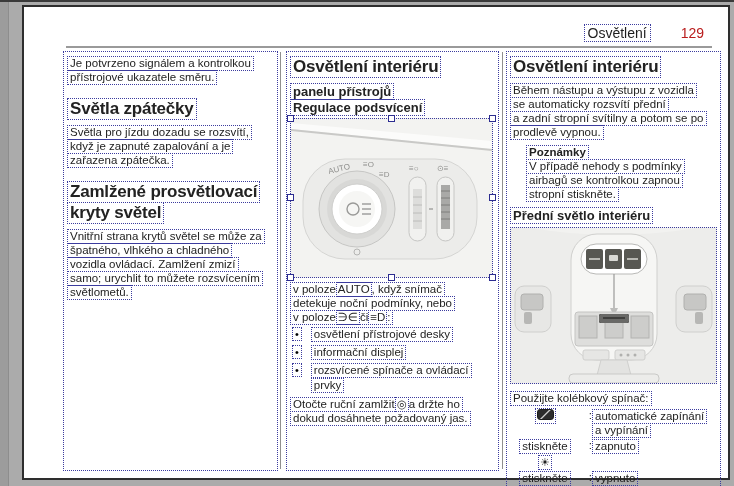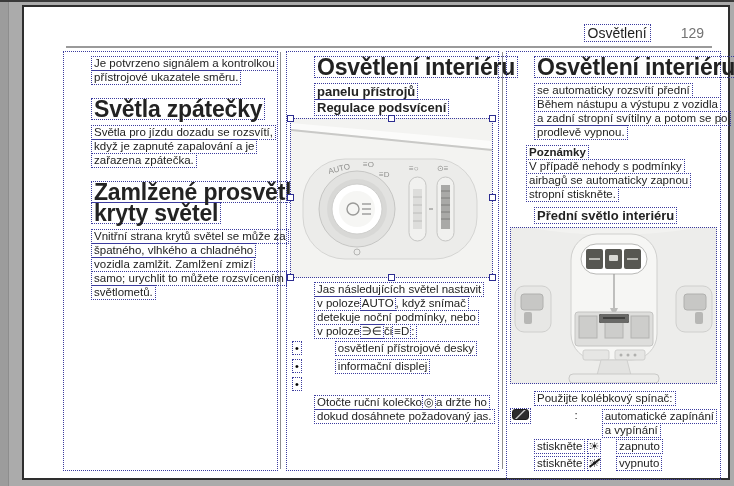--- a/index.html
+++ b/index.html
@@ -4,36 +4,36 @@
 <style>
   * { box-sizing: border-box; margin: 0; padding: 0; }
   body { font-family: "Liberation Sans", sans-serif; background: #ababab; }
   .canvas { position: relative; width: 734px; height: 486px; background: #ababab; overflow: hidden; border-top: 2px solid #3a3a3a; text-align: right; }
   .edge-strip { position: absolute; left: 0; top: 0; width: 9px; height: 486px; background: #9c9c9c; border-right: 1px solid #8d8d8d; }
   .page { position: absolute; left: 22px; top: 3px; width: 708px; height: 475px; background: #ffffff; border: 2px solid #2e2e2e; }
 
   
   .hdr { position: absolute; top: 17px; right: 24px; display: flex; align-items: baseline; gap: 30px; }
   .hdr-title { font-size: 14px; color: #1e1e1e; border: 1px dotted #3b3b9e; padding: 0 3px; }
-  .hdr-num { font-size: 14px; color: #737373; }
+  .hdr-num { font-size: 14px; color: #b91c1c; }
   .hdr-rule { position: absolute; top: 39px; left: 42px; width: 646px; height: 2px; background: #9a9a9a; }
 
   
   .column { position: absolute; top: 44px; min-height: 420px; border: 1px dotted #3b3b9e; padding: 4px 3px 6px 3px; }
   .col-1 { left: 39px;  width: 215px; }
   .col-2 { left: 262px; width: 213px; }
   .col-3 { left: 482px; width: 215px; }
   .vsep { position: absolute; top: 45px; width: 1px; height: 417px; background: #8f8f8f; }
   .vsep-1 { left: 256px; } .vsep-2 { left: 478px; }
 
   
-  .line, .tok { border: 1px dotted #3b3b9e; margin-left: 24px; }
+  .line, .tok { border: 1px dotted #3b3b9e; }
   .line { display: table; padding: 0 2px; margin-bottom: -1px; font-size: 11.5px; line-height: 13px; color: #222; white-space: nowrap; }
   .tok { display: inline-block; padding: 0 1px; margin: -1px 0; }
-  .h1 { font-size: 23px; line-height: 20px; font-weight: bold; letter-spacing: -0.2px; }
+  .h1 { font-size: 17px; line-height: 20px; font-weight: bold; letter-spacing: -0.2px; }
   .h2 { font-size: 13px; line-height: 15px; font-weight: bold; }
   .note-h { font-weight: bold; }
   .gap-s { height: 6px; } .gap-l { height: 14px; }
   .indent { margin-left: 16px; }
 
   
   .bullet-row { display: flex; align-items: flex-start; margin: 3px 0 1px 2px; }
   .bullet-dot { border: 1px dotted #3b3b9e; font-size: 11px; line-height: 12px; padding: 0 2px; margin-right: 9px; }
   .bullet-cont .line { margin-bottom: 0; }
 
@@ -41,21 +41,21 @@
   .img-zone { position: relative; border: 1px dotted #3b3b9e; background: #f3f3f1; }
   .img-a { width: 203px; height: 160px; margin: 3px 0 4px 0; }
   .img-b { width: 207px; height: 157px; margin: 4px 0 7px 0; }
   .handle { position: absolute; width: 7px; height: 7px; background: #fff; border: 1px solid #2c2c90; z-index: 3; }
   .h-tl { left: -4px; top: -4px; } .h-tm { left: 50%; top: -4px; margin-left: -4px; } .h-tr { right: -4px; top: -4px; }
   .h-ml { left: -4px; top: 50%; margin-top: -4px; } .h-mr { right: -4px; top: 50%; margin-top: -4px; }
   .h-bl { left: -4px; bottom: -4px; } .h-bm { left: 50%; bottom: -4px; margin-left: -4px; } .h-br { right: -4px; bottom: -4px; }
 
   
   .rocker-row { display: flex; align-items: flex-start; margin-bottom: 2px; font-size: 11.5px; line-height: 13px; color: #222; }
-  .rk-left { width: 70px; display: flex; align-items: center; gap: 2px; }
+  .rk-left { width: 70px; display: flex; align-items: center; gap: 2px; flex-direction: column; }
   .rk-colon { width: 12px; }
   .dome-icon { display: inline-block; width: 17px; height: 11px; border-radius: 3px; background: linear-gradient(135deg, #2c2c2c 44%, #ffffff 48%, #2c2c2c 56%); border: 1px solid #1c1c1c; }
   .sun { position: relative; display: inline-block; font-size: 11px; line-height: 12px; }
   .sun-off::after { content: ""; position: absolute; left: -1px; top: 5px; width: 13px; height: 1.5px; background: #1c1c1c; transform: rotate(-38deg); }
 </style>
 </head>
 <body>
 
 <div class="canvas">
   <div class="edge-strip"></div>
@@ -79,21 +79,21 @@
       <div class="gap-s"></div>
       <span class="line">Světla pro jízdu dozadu se rozsvítí,</span>
       <span class="line">když je zapnuté zapalování a je</span>
       <span class="line">zařazena zpátečka.</span>
       <div class="gap-l"></div>
       <span class="line h1">Zamlžené prosvětlovací</span>
       <span class="line h1">kryty světel</span>
       <div class="gap-s"></div>
       <span class="line">Vnitřní strana krytů světel se může za</span>
       <span class="line">špatného, vlhkého a chladného</span>
-      <span class="line">vozidla zamlžit. Zamlžení zmizí</span>
+      <span class="line">vozidla ovládací. Zamlžení zmizí</span>
       <span class="line">samo; urychlit to můžete rozsvícením</span>
       <span class="line">světlometů.</span>
     </div>
 
     <div class="column col-2">
       <span class="line h1">Osvětlení interiéru</span>
       <div class="gap-s"></div>
       <span class="line h2">panelu přístrojů</span>
       <span class="line h2">Regulace podsvícení</span>
 
@@ -135,21 +135,20 @@
           <rect x="146" y="58" width="17" height="64" rx="8.5" fill="#f1f1ef" stroke="#c6c6c4"></rect>
           <rect x="150" y="66" width="9" height="44" fill="#a9a9a7"></rect>
           <line x1="150" y1="72" x2="159" y2="72" stroke="#7e7e7c"></line>
           <line x1="150" y1="79" x2="159" y2="79" stroke="#7e7e7c"></line>
           <line x1="150" y1="86" x2="159" y2="86" stroke="#7e7e7c"></line>
           <line x1="150" y1="93" x2="159" y2="93" stroke="#7e7e7c"></line>
           <line x1="150" y1="100" x2="159" y2="100" stroke="#7e7e7c"></line>
         </svg>
       </div>
 
-      <span class="line">Jas následujících světel nastavit</span>
       <span class="line">
           <span>v poloze</span> 
           <span class="tok">AUTO</span>
           <span>, když snímač</span>
         </span>
       <span class="line">detekuje noční podmínky, nebo</span>
       <span class="line">
           <span>v poloze</span> 
           <span class="tok">∋∈</span> 
           <span>či</span> 
@@ -164,41 +163,45 @@
           </span>
       </div>
       <div class="bullet-row">
         <span class="bullet-dot">•</span>
         <span class="bullet-cont">
             <span class="line">informační displej</span>
           </span>
       </div>
       <div class="bullet-row">
         <span class="bullet-dot">•</span>
+        <span class="bullet-cont">
+          <span class="line">rozsvícené spínače a ovládací</span>
+          <span class="line">prvky</span>
+        </span>
       </div>
       <div style="height:3px"></div>
       <span class="line">
-          <span>Otočte ruční kolečko</span> 
+          <span>Otočte ruční zamlžit</span> 
           <span class="tok">◎</span> 
           <span>a držte ho</span>
         </span>
       <span class="line">dokud dosáhnete požadovaný jas.</span>
     </div>
 
     <div class="column col-3">
       <span class="line h1">Osvětlení interiéru</span>
       <div class="gap-s"></div>
+      <span class="line">Během nástupu a výstupu z vozidla</span>
       <span class="line">se automaticky rozsvítí přední</span>
-      <span class="line">Během nástupu a výstupu z vozidla</span>
       <span class="line">a zadní stropní svítilny a potom se po</span>
       <span class="line">prodlevě vypnou.</span>
       <div class="gap-s"></div>
       <span class="line note-h indent">Poznámky</span>
       <span class="line indent">V případě nehody s podmínky</span>
-      <span class="line indent">airbagů se automaticky zapnou</span>
+      <span class="line indent">airbagů se kontrolkou zapnou</span>
       <span class="line indent">stropní stiskněte.</span>
       <div class="gap-s"></div>
       <span class="line h2">Přední světlo interiéru</span>
 
       <div class="img-zone img-b">
         <svg width="205" height="155" viewBox="0 0 205 155">
           <rect x="0" y="0" width="205" height="155" fill="#f2f2f0"></rect>
           <path d="M20,0 Q102,14 185,0 L205,0 L205,155 L0,155 L0,0 Z" fill="#ededeb"></path>
           <rect x="60" y="6" width="86" height="126" rx="26" fill="#f6f6f4" stroke="#d0d0ce"></rect>
           <rect x="70" y="16" width="66" height="30" rx="15" fill="#ffffff" stroke="#b9b9b7"></rect>

